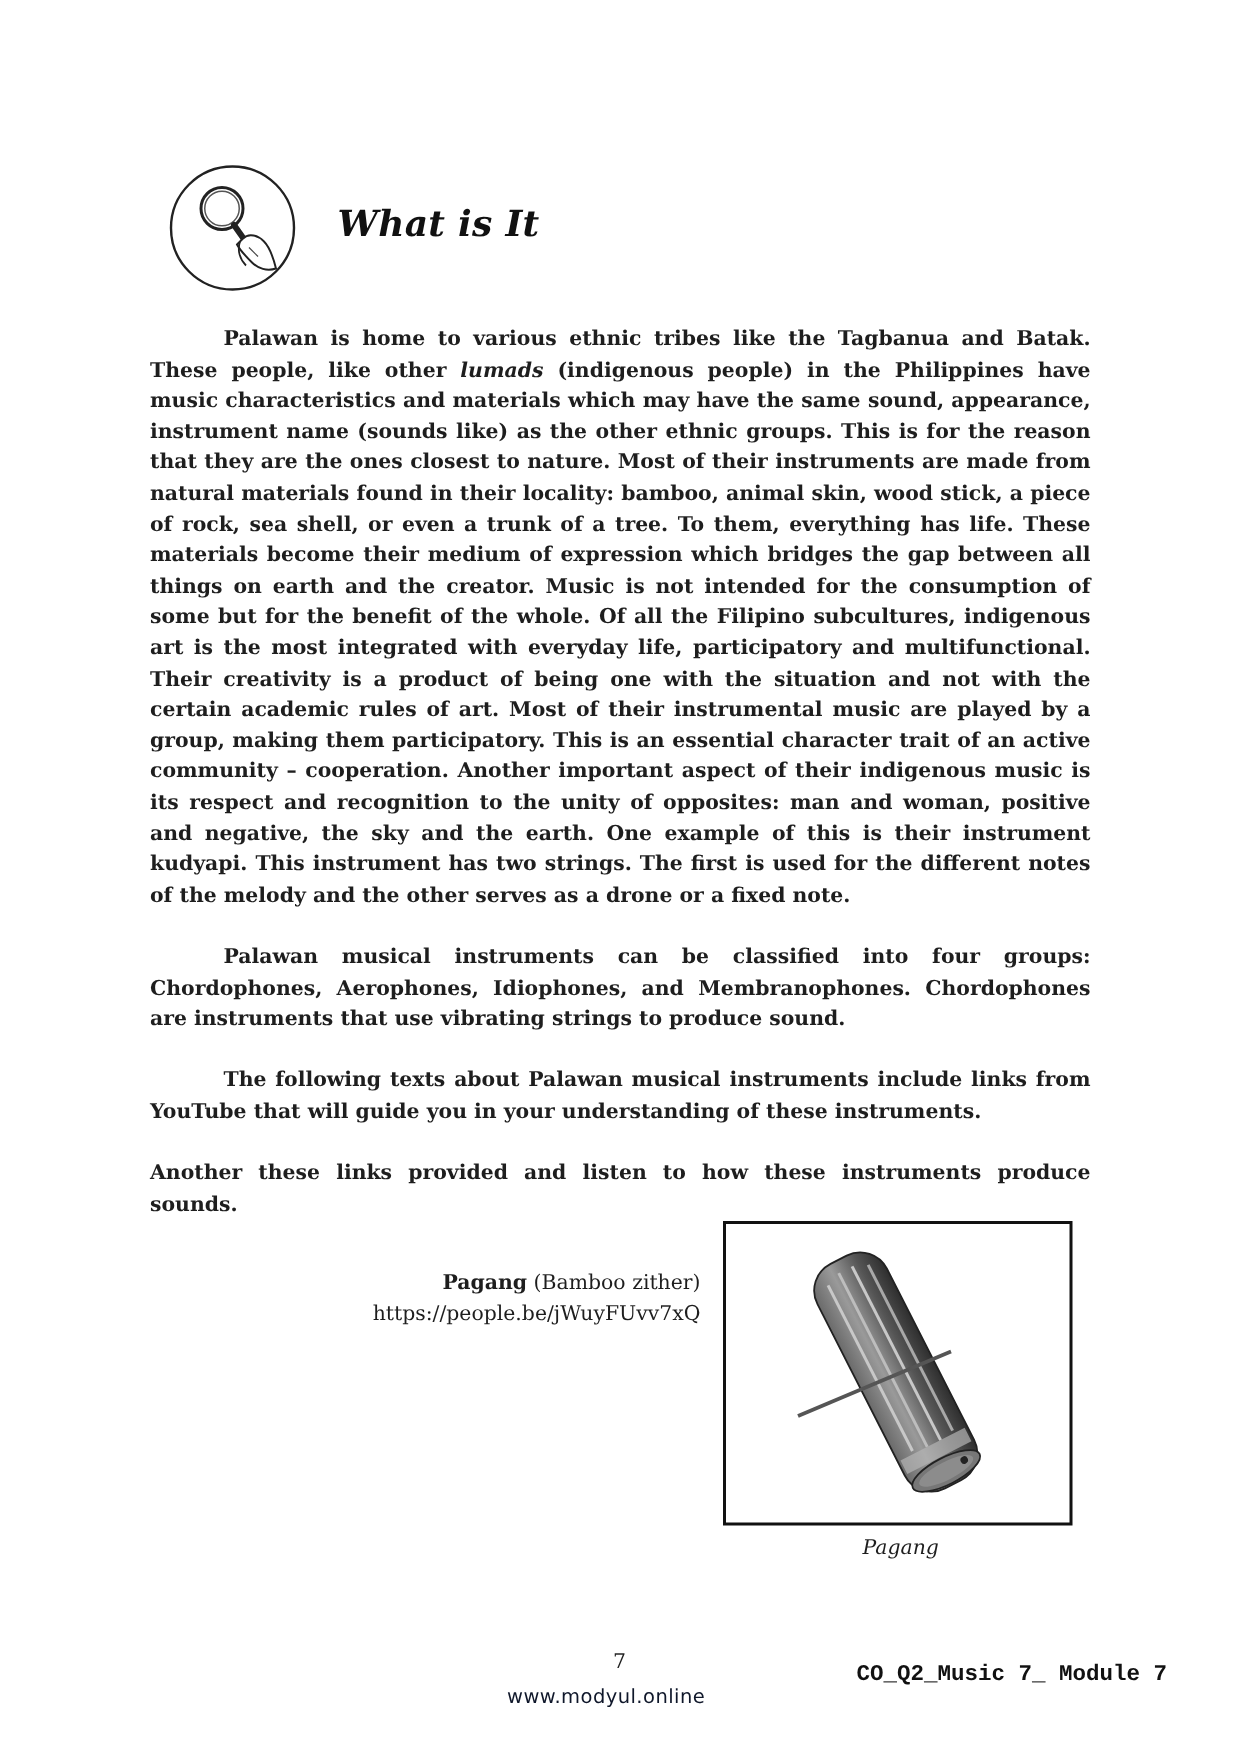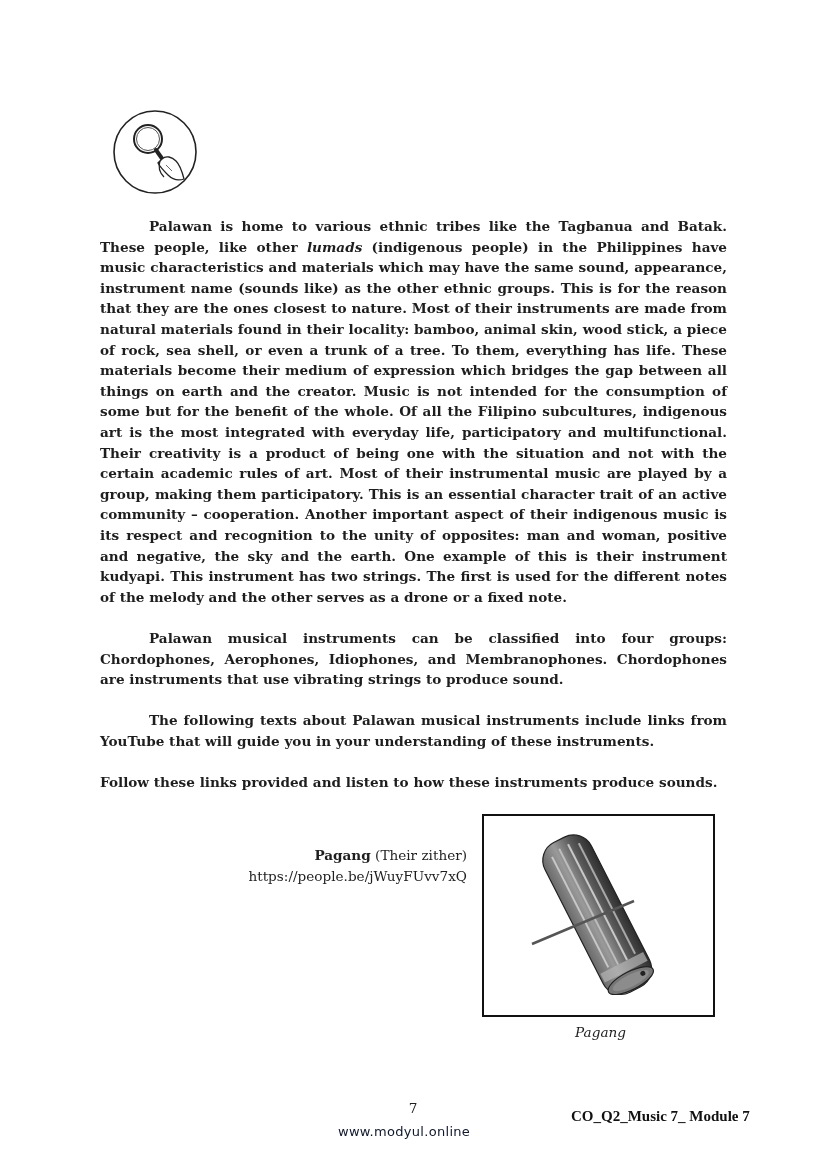--- a/index.html
+++ b/index.html
@@ -14,58 +14,59 @@
     .p2 { top: 628px; }
     .p3 { top: 710px; }
     .p4 { top: 772px; }
     .instrument-block { position: absolute; left: 100px; top: 845px; width: 367px; font-family: "DejaVu Serif", serif; font-size: 13.6px; line-height: 20.6px; color: #1e1e1e; }
     .instrument-head { text-align: right; }
     .instrument-desc { margin-top: 21px; text-align: justify; text-indent: 49px; }
     .figure-box { position: absolute; left: 482px; top: 814px; width: 233px; height: 203px; border: 2px solid #111; box-sizing: border-box; background: #fff; }
     .figure-caption { position: absolute; left: 482px; top: 1024px; width: 237px; text-align: center; font-family: "DejaVu Serif", serif; font-style: italic; font-size: 13.6px; color: #1e1e1e; }
     .page-number { position: absolute; left: 400px; top: 1100px; width: 26px; text-align: center; font-family: "DejaVu Serif", serif; font-size: 13.6px; color: #1e1e1e; }
     .watermark { position: absolute; left: 338px; top: 1124px; font-family: "DejaVu Sans", sans-serif; font-size: 13px; color: #0f172a; letter-spacing: 0.3px; }
-    .module-code { position: absolute; left: 571px; top: 1108px; font-family: Liberation Serif, serif; font-weight: bold; font-size: 15px; color: #111; }
+    .module-code { position: absolute; left: 571px; top: 1108px; font-family: Liberation Mono, monospace; font-weight: bold; font-size: 15px; color: #111; }
   </style>
 </head>
 <body>
 
 <div class="page">
 
   <div class="header-icon">
     <svg width="86" height="86" viewBox="0 0 86 86">
       <circle cx="43" cy="43" r="41" fill="#fff" stroke="#222" stroke-width="1.6"></circle>
       <circle cx="36" cy="30" r="14" fill="none" stroke="#222" stroke-width="2"></circle>
       <circle cx="36" cy="30" r="11.5" fill="none" stroke="#555" stroke-width="1"></circle>
       <path d="M44 41 L56 58" stroke="#222" stroke-width="4" stroke-linecap="round"></path>
       <path d="M50 50 C54 46 60 48 64 52 C68 56 70 62 72 70 C66 72 60 70 56 66 C52 62 48 58 46 54 Z" fill="#fff" stroke="#222" stroke-width="1.3"></path>
       <path d="M48 52 C46 58 48 64 52 68" fill="none" stroke="#222" stroke-width="1.2"></path>
       <path d="M54 56 L60 62" stroke="#444" stroke-width="0.8"></path>
     </svg>
   </div>
+  <div class="header-title">What is It</div>
 
   <div class="body-text p1">
     <p><span>Palawan is home to various ethnic tribes like the Tagbanua and Batak. These people, like other </span><em>lumads</em><span> (indigenous people) in the Philippines have music characteristics and materials which may have the same sound, appearance, instrument name (sounds like) as the other ethnic groups. This is for the reason that they are the ones closest to nature. Most of their instruments are made from natural materials found in their locality: bamboo, animal skin, wood stick, a piece of rock, sea shell, or even a trunk of a tree. To them, everything has life. These materials become their medium of expression which bridges the gap between all things on earth and the creator. Music is not intended for the consumption of some but for the benefit of the whole. Of all the Filipino subcultures, indigenous art is the most integrated with everyday life, participatory and multifunctional. Their creativity is a product of being one with the situation and not with the certain academic rules of art. Most of their instrumental music are played by a group, making them participatory. This is an essential character trait of an active community – cooperation. Another important aspect of their indigenous music is its respect and recognition to the unity of opposites: man and woman, positive and negative, the sky and the earth. One example of this is their instrument kudyapi. This instrument has two strings. The first is used for the different notes of the melody and the other serves as a drone or a fixed note.</span></p>
   </div>
 
   <div class="body-text p3">
     <p>The following texts about Palawan musical instruments include links from YouTube that will  guide you in your understanding of these instruments.</p>
   </div>
 
   <div class="body-text p2">
     <p><span>Palawan musical instruments can be classified into four groups: Chordophones, Aerophones, Idiophones, and Membranophones. </span><strong>Chordophones</strong><span> are instruments that use vibrating strings to produce sound.</span></p>
   </div>
 
   <div class="body-text p4">
-    <p class="noindent">Follow these links provided and listen to how these instruments produce sounds.</p>
+    <p class="noindent">Another these links provided and listen to how these instruments produce sounds.</p>
   </div>
 
   <div class="instrument-block">
     <div class="instrument-head">
-      <strong>Pagang</strong><span> (Their zither)</span>
+      <strong>Pagang</strong><span> (Bamboo zither)</span>
     </div>
     <div class="instrument-head">https://people.be/jWuyFUvv7xQ</div>
   </div>
 
   <div class="figure-box">
     <svg width="229" height="199" viewBox="0 0 229 199">
       <defs>
         <linearGradient id="bamboo" x1="0" y1="0" x2="1" y2="0">
           <stop offset="0" stop-color="#6a6a6a"></stop>
           <stop offset="0.35" stop-color="#9a9a9a"></stop>

